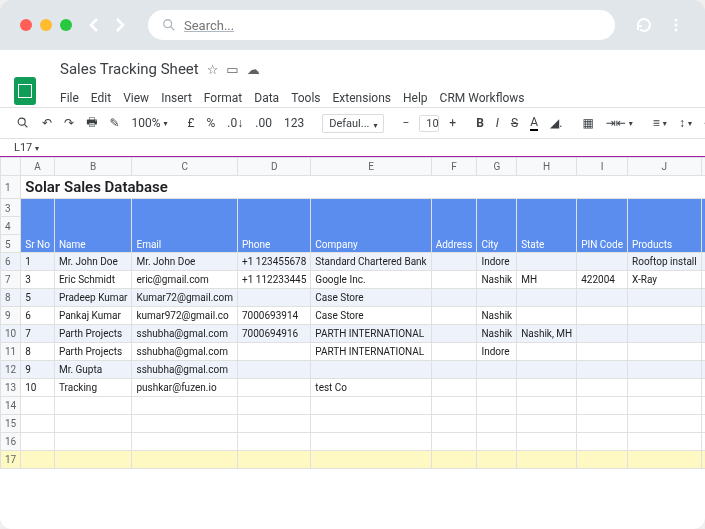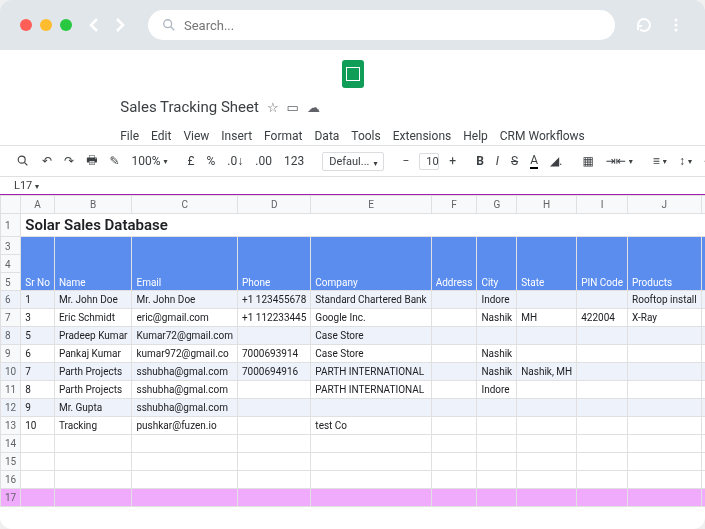--- a/index.html
+++ b/index.html
@@ -2,25 +2,25 @@
 <html><head>
 <meta charset="utf-8">
 <style>
   * { margin:0; padding:0; box-sizing:border-box; font-family:-apple-system,BlinkMacSystemFont,"Segoe UI",Roboto,Arial,sans-serif; }
   body { background:#f0f0f0; width:705px; height:529px; overflow:hidden; border-radius:12px; }
   .browser-chrome { height:50px; background:#e1e6eb; display:flex; align-items:center; padding:0 20px; gap:14px; }
   .traffic-lights { display:flex; gap:8px; }
   .tl { width:12px; height:12px; border-radius:50%; }
   .navarrows { display:flex; gap:10px; color:#fff; }
   .navarrows svg { cursor:pointer; }
-  .url-bar { flex:1; height:30px; background:#fff; border-radius:15px; display:flex; align-items:center; padding:0 14px; color:#aeb6bf; font-size:13px; gap:8px; margin:0 6px;}
+  .url-bar { flex:1; height:30px; background:#fff; border-radius:15px; display:flex; align-items:center; padding:0 14px; color:#aeb6bf; font-size:13px; gap:8px; margin:0 6px;text-decoration:underline;}
   .url-bar input { border:none; outline:none; flex:1; font-size:13px; background:transparent; color:#555;}
   .chrome-right { display:flex; gap:14px; color:#fff; }
   .app-area { background:#fff; height:calc(529px - 50px); overflow:hidden; position:relative;}
-  .doc-header { display:flex; align-items:center; padding:10px 14px 2px 14px; gap:10px;flex-direction:column;}
+  .doc-header { display:flex; align-items:flex-end; padding:10px 14px 2px 14px; gap:24px;}
   .sheets-logo { width:22px; height:28px; background:#0f9d58; border-radius:3px; position:relative; display:flex; align-items:center; justify-content:center;}
   .sheets-logo::after{ content:""; width:12px; height:12px; border:1.5px solid #fff; position:absolute;}
   .title-row { display:flex; align-items:center; gap:8px; font-size:15px; color:#3c4043;}
   .title-row .icons { color:#5f6368; display:flex; gap:8px; font-size:13px;}
   .menu-row { display:flex; gap:12px; font-size:12px; color:#3c4043; margin-top:13px;}
   .menu-row span{ cursor:pointer;}
   .toolbar { display:flex; align-items:center; gap:8px; padding:4px 14px; border-bottom:1px solid #e0e0e0; border-top:1px solid #e0e0e0; font-size:12px; color:#3c4043; height:32px; overflow:hidden;}
   .tb-item{ display:flex; align-items:center; gap:3px; color:#3c4043; cursor:pointer; padding:2px;}
   .tb-sep{ width:1px; height:18px; background:#dadce0;}
   .tb-box{ border:1px solid #dadce0; padding:1px 6px; border-radius:2px; font-size:11px; min-width:20px; text-align:center;}
@@ -29,21 +29,21 @@
   .namebox-row .cell-ref{ width:60px;}
   .sheet-wrap{ overflow:auto; height:calc(100% - 140px);}
   table.sheet{ border-collapse:collapse; font-size:10px; color:#202124; table-layout:fixed;}
   table.sheet th, table.sheet td{ border:1px solid #e0e0e0; padding:2px 4px; height:18px; text-align:left; overflow:hidden; white-space:nowrap; text-overflow:ellipsis;}
   table.sheet th{ background:#f8f9fa; color:#5f6368; font-weight:normal; text-align:center; font-size:10px;}
   .rowhead{ background:#f8f9fa; color:#5f6368; text-align:center; width:24px;}
   .title-cell{ font-size:15px; font-weight:600; color:#202124; padding:6px 4px;}
   .hdr-row td{ background:#5b8def; color:#fff; font-size:10px; vertical-align:bottom; padding:4px 4px;}
   .band td{ background:#eef3fb;}
   .num{ text-align:right; padding-right:6px;}
-  .sel-row td{ background:#f0abfc;}
+  .sel-row td{ background:#fef9c3;}
   .caret{ font-size:8px;}
   .colA{width:32px;} .colB{width:70px;} .colC{width:78px;} .colD{width:62px;} .colE{width:80px;} .colF{width:55px;} .colG{width:46px;} .colH{width:48px;} .colI{width:50px;} .colJ{width:62px;} .colK{width:52px;}
 </style>
 </head>
 <body>
 
 <div class="browser-chrome">
   <div class="traffic-lights">
     <div class="tl" style="background:#ff5f57"></div>
     <div class="tl" style="background:#febc2e"></div>

